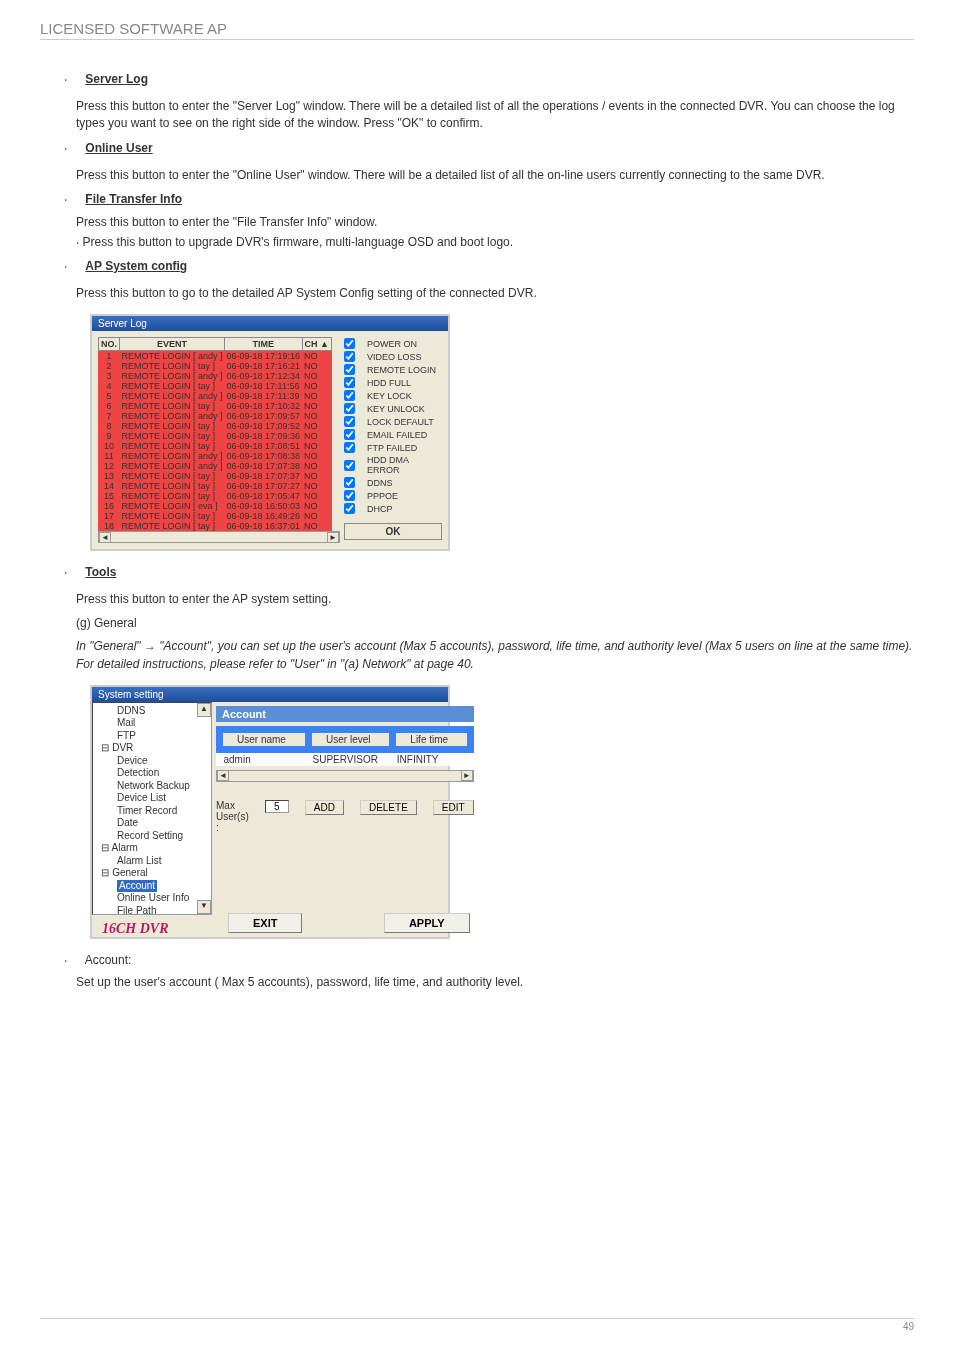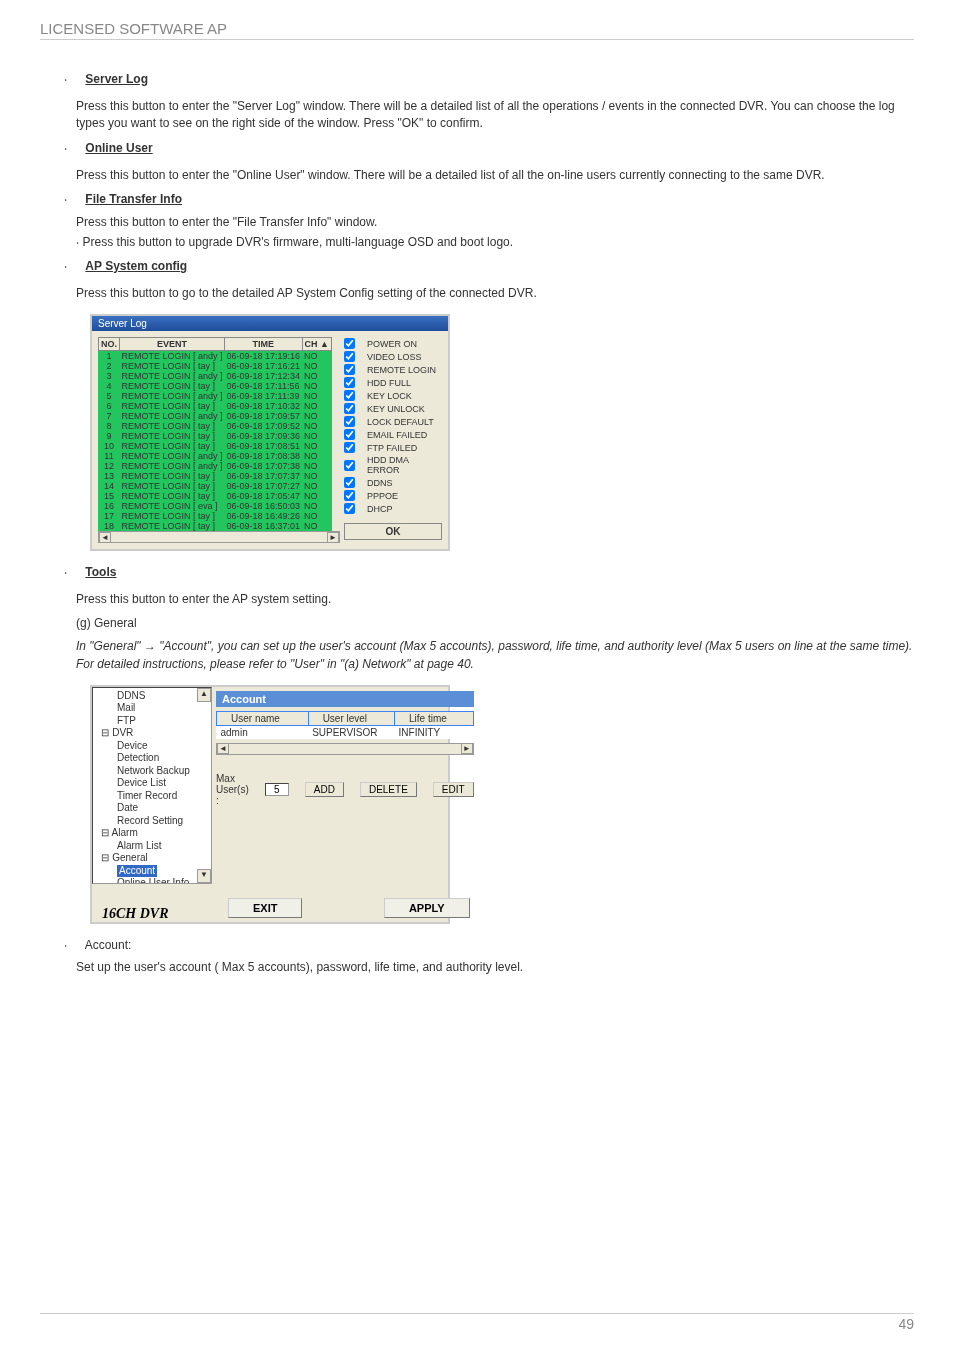--- a/index.html
+++ b/index.html
@@ -59,21 +59,21 @@
     }
     .log-body {
       display: flex;
       padding: 6px;
       gap: 4px;
     }
     .log-table {
       flex: 1;
       border-collapse: collapse;
       font-size: 9px;
-      background: #22c55e;
+      background: #ef4444;
     }
     .log-table th {
       background: #ece9d8;
       border: 1px solid #888;
       padding: 1px 2px;
       font-weight: bold;
       font-size: 9px;
     }
     .log-table td {
       padding: 0 2px;
@@ -126,25 +126,25 @@
       border: 1px inset #999;
       font-size: 10px;
       padding: 2px;
       position: relative;
       overflow: hidden;
     }
     .tree-item { padding-left: 22px; line-height: 1.25; white-space: nowrap; }
     .tree-group { padding-left: 6px; line-height: 1.25; white-space: nowrap; }
     .selected { background: #316ac5; color: #fff; display: inline-block; padding: 0 2px; }
     .brand {
-      color: #000000;
+      color: #be185d;
       font-style: italic;
       font-weight: bold;
       font-size: 14px;
-      padding: 22px 0 0 10px;
+      padding: 6px 0 0 10px;
       font-family: 'Times New Roman', serif;
     }
     .content-panel {
       flex: 1;
       padding: 4px;
       position: relative;
     }
     .section-header {
       background: #5a8fd8;
       color: #fff;
@@ -154,31 +154,31 @@
     }
     .acct-table {
       width: 100%;
       border-collapse: collapse;
       font-size: 10px;
       margin-top: 4px;
       background: #fff;
     }
     .acct-table th {
       background: #ece9d8;
-      border: 1px solid #3b82f6;
+      border: 7px solid #3b82f6;
       padding: 1px 14px;
       font-weight: normal;
       text-align: left;
     }
     .acct-table td { padding: 1px 4px; }
     .ctrl-row {
       margin-top: 18px;
       font-size: 10px;
       display: flex;
-      align-items: center;
+      align-items: flex-start;
       gap: 16px;
     }
     .ctrl-row input[type=text] {
       width: 24px; font-size: 10px; padding: 0 2px;
       border: 1px inset #999;
       text-align: center;
     }
     .win-btn {
       font-size: 10px;
       padding: 1px 8px;
@@ -199,21 +199,21 @@
       padding: 3px 24px;
       background: #f0f0e8;
       border: 1px outset #ccc;
     }
     .footer {
       position: fixed;
       bottom: 20px;
       width: 874px;
       display: flex;
       justify-content: space-between;
-      font-size: 14px;
+      font-size: 10px;
       color: #888;
       border-top: 1px solid #ccc;
       padding-top: 2px;
     }
     .tree-scroll-up, .tree-scroll-down {
       position: absolute; right: 0; width: 14px; height: 14px;
       background: #ece9d8; border: 1px solid #999;
       font-size: 8px; text-align: center;
     }
     .tree-scroll-up { top: 0; }
@@ -447,20 +447,21 @@
 
 <div class="bullet-section">
   <span class="marker">‧</span>
   <span class="title">Tools</span>
 </div>
 <div class="body-text">Press this button to enter the AP system setting.</div>
 <div class="body-text">(g) General</div>
 <div class="body-text italic">In "General" → "Account", you can set up the user's account (Max 5 accounts), password, life time, and authority level (Max 5 users on line at the same time). For detailed instructions, please refer to "User" in "(a) Network" at page 40.</div>
 
 <div class="screenshot">
+  <div class="titlebar">System setting</div>
   <div class="ss-body">
     <div style="display:flex;flex-direction:column;width:120px">
       <div class="tree-panel">
         <div class="tree-scroll-up">▲</div>
         <div class="tree-item">DDNS</div>
         <div class="tree-item">Mail</div>
         <div class="tree-item">FTP</div>
         <div class="tree-group">⊟ <span>DVR</span></div>
         <div class="tree-item">Device</div>
         <div class="tree-item">Detection</div>

